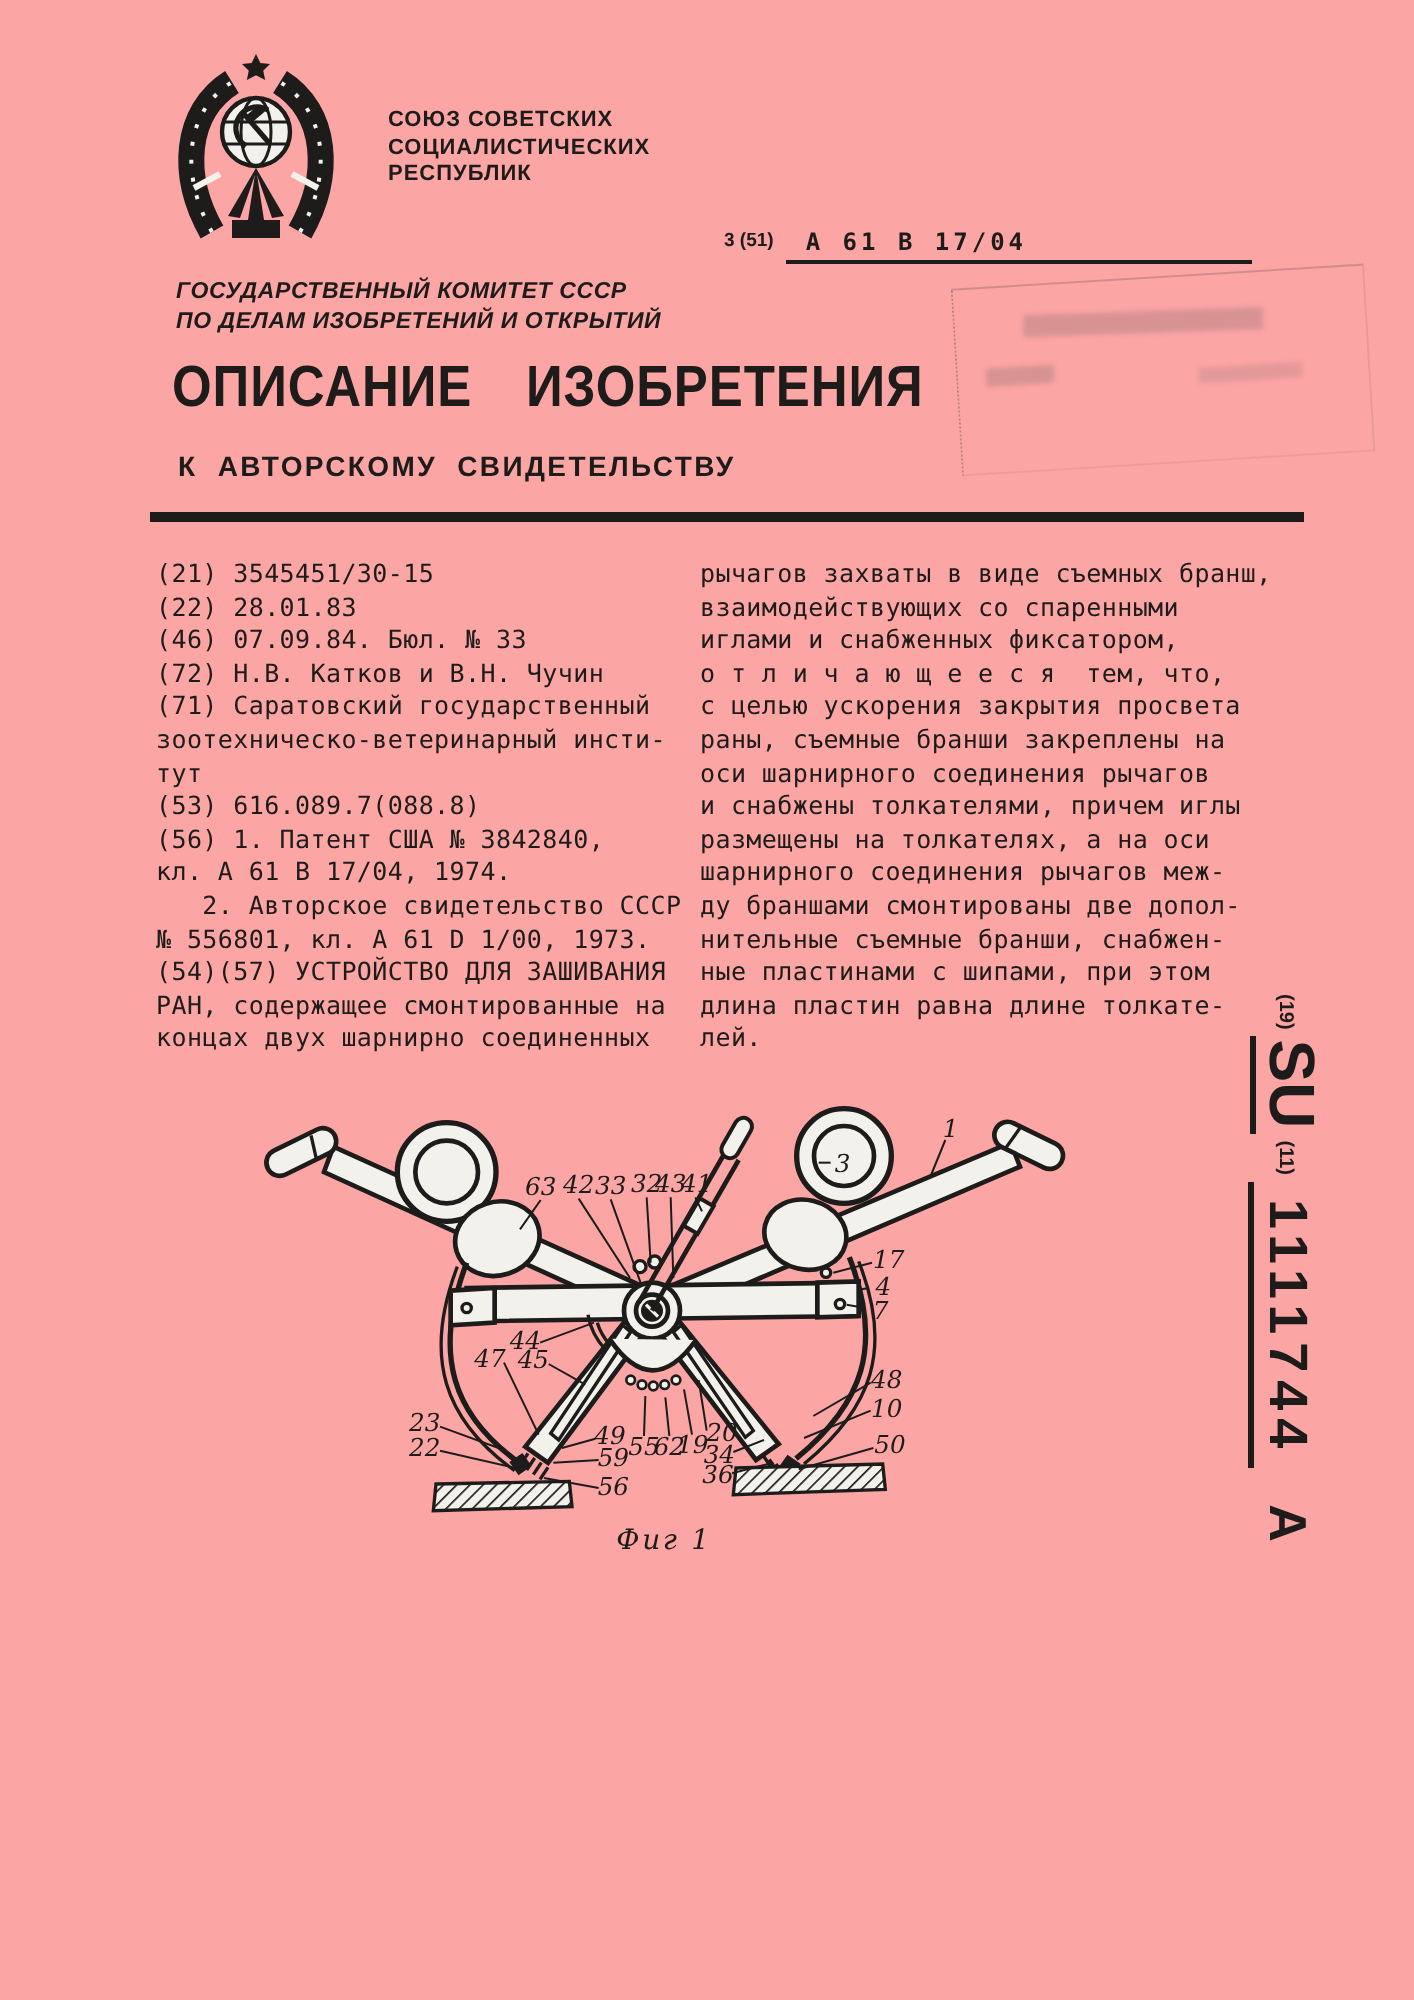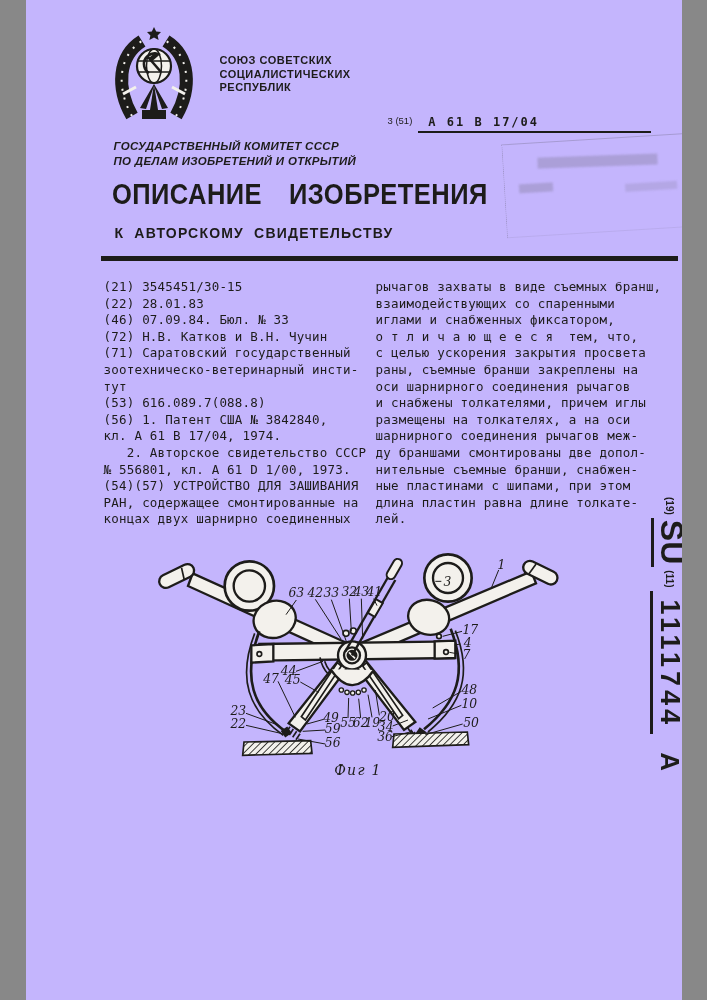--- a/index.html
+++ b/index.html
@@ -1,18 +1,18 @@
 <!DOCTYPE html>
 <html><head>
 <meta charset="utf-8">
 <style>
   html,body{margin:0;padding:0;background:#888;}
   .page{
-    position:relative;width:656px;height:1000px;margin:0 auto;
-    background:#c4b5fd;color:#1d1c1a;overflow:hidden;
+    position:relative;width:707px;height:1000px;margin:0 auto;
+    background:#fca5a5;color:#1d1c1a;overflow:hidden;
     font-family:"Liberation Sans",sans-serif;
   }
   .abs{position:absolute;}
 
   
   .emblem{left:82px;top:26px;width:92px;height:96px;}
   .union{
     left:194px;top:54px;font-weight:bold;font-size:11px;line-height:13.5px;
     letter-spacing:.5px;white-space:pre-line;
   }
@@ -37,21 +37,21 @@
     font-size:34px;font-weight:bold;letter-spacing:1px;
     border-bottom:3px solid #1d1c1a;padding:0 3px 0 1px;margin:0 2px;
   }
   .dc-num{
     font-size:29px;font-weight:bold;letter-spacing:4.5px;
     border-bottom:3px solid #1d1c1a;padding:0 6px 2px 8px;margin-left:4px;
   }
   .dc-kind{font-size:27px;font-weight:bold;margin-left:16px;letter-spacing:0;}
 
   .ipc{left:362px;top:112px;white-space:nowrap;}
-  .ipc-small{font-size:9.5px;font-weight:normal;vertical-align:2px;}
+  .ipc-small{font-size:9.5px;font-weight:bold;vertical-align:2px;}
   .ipc-class{
     font-family:"DejaVu Sans Mono",monospace;font-size:12px;font-weight:bold;
     letter-spacing:2px;border-bottom:2.5px solid #1d1c1a;
     padding:0 112px 2px 10px;margin-left:6px;
   }
 
   
   .stamp{
     left:478px;top:138px;width:205px;height:92px;transform:rotate(-3.5deg);
     border-left:1px dotted rgba(60,60,60,.35);

